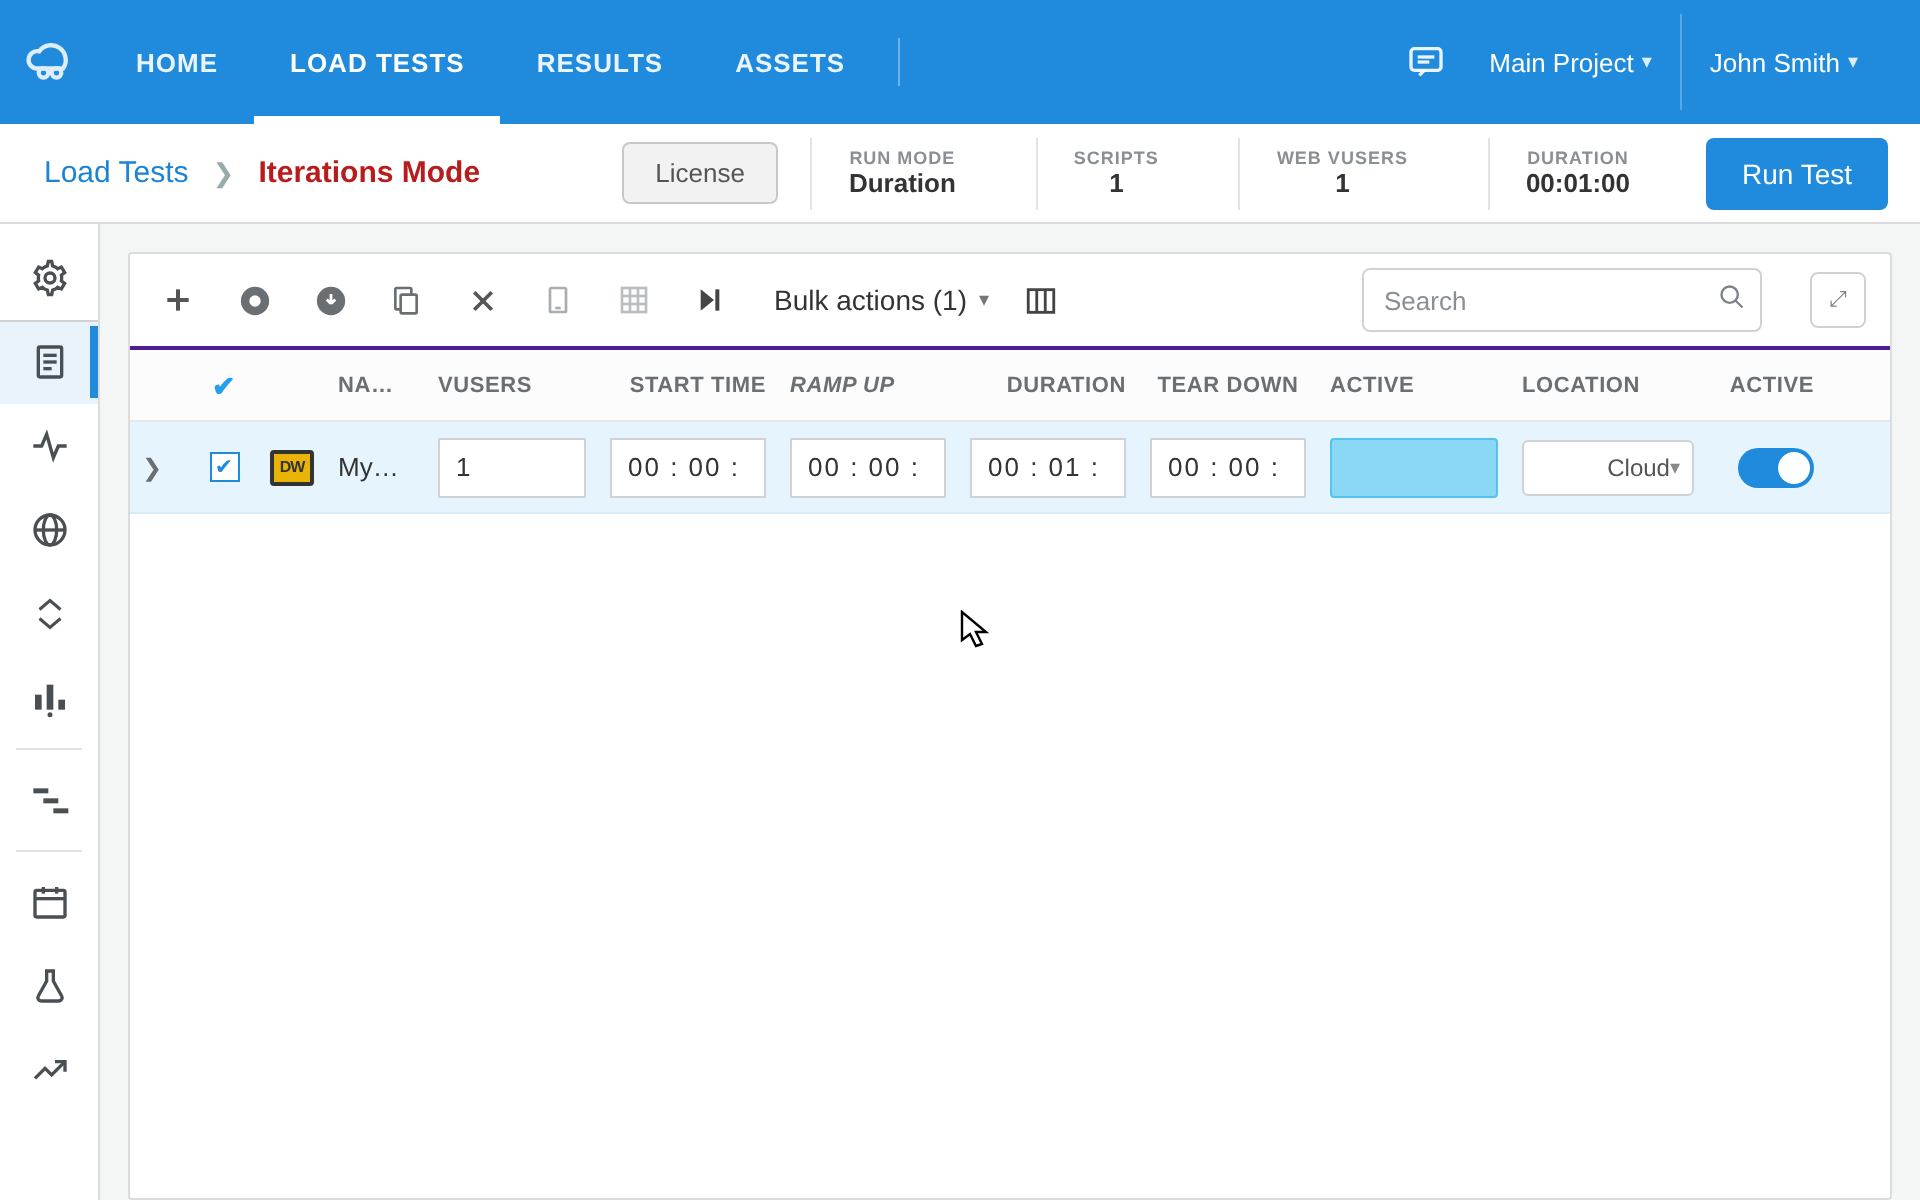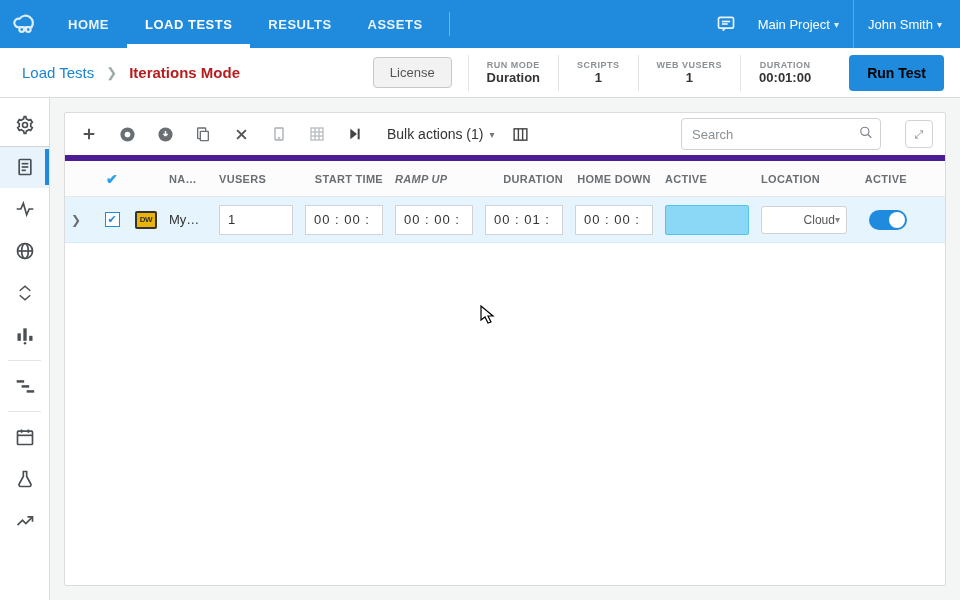--- a/index.html
+++ b/index.html
@@ -1,19 +1,19 @@
 <!DOCTYPE html>
 <html><head>
 <meta charset="utf-8">
 <style>
   * { box-sizing: border-box; margin: 0; padding: 0; }
   html, body { width: 960px; height: 600px; font-family: -apple-system, "Segoe UI", Arial, sans-serif; font-size: 13px; color: #333; background: #f4f5f5; overflow: hidden; }
 
   
-  .topnav { height: 48px; background: #208bdc; display: flex; align-items: center; color: #fff; padding: 0 4px 0 0; }
+  .topnav { height: 62px; background: #208bdc; display: flex; align-items: center; color: #fff; padding: 0 17px 0 0; }
   .logo-box { width: 50px; height: 48px; display: flex; align-items: center; justify-content: center; }
   .logo-box svg { opacity: 0.85; }
   .navlinks { display: flex; height: 100%; }
   .navlink { padding: 0 18px; display: flex; align-items: center; font-size: 13px; font-weight: 600; letter-spacing: 0.5px; color: rgba(255,255,255,0.9); cursor: pointer; position: relative; white-space: nowrap; }
   .navlink.sub { color: rgba(255,255,255,0.85); }
   .navlink.active { color: #fff; }
   .navlink.active::after { content: ""; position: absolute; left: 0; right: 0; bottom: 0; height: 4px; background: #fff; }
   .nav-divider { width: 1px; height: 24px; background: rgba(255,255,255,0.35); margin: 0 8px; align-self: center; }
   .nav-spacer { flex: 1; }
   .nav-icon-btn { width: 36px; height: 36px; display: flex; align-items: center; justify-content: center; border-radius: 4px; cursor: pointer; }
@@ -22,42 +22,42 @@
   .nav-drop .caret { font-size: 10px; opacity: 0.85; }
   .nav-drop + .nav-drop { border-left: 1px solid rgba(255,255,255,0.25); }
 
   
   .subheader { height: 50px; background: #fff; border-bottom: 1px solid #dcdcdc; display: flex; align-items: center; padding: 0 16px 0 22px; gap: 6px; }
   .crumb-link { color: #1b84d4; font-size: 15px; cursor: pointer; }
   .crumb-sep { color: #9aa; font-size: 13px; margin: 0 6px; }
   .crumb-current { font-size: 15px; font-weight: 700; color: #b91c1c; }
   .sub-spacer { flex: 1; }
   .license-btn { border: 1px solid #c8c8c8; background: #f2f2f2; color: #555; border-radius: 4px; padding: 7px 16px; cursor: pointer; font-size: 13px; margin-right: 10px; }
-  .stat-group { display: flex; height: 100%; align-items: center; }
+  .stat-group { display: flex; height: 100%; align-items: center; gap: 22px; }
   .stat { padding: 0 18px; text-align: center; border-left: 1px solid #e3e3e3; display:flex; flex-direction:column; justify-content:center; height:36px;}
   .stat:first-child { border-left: 1px solid #e3e3e3; }
   .stat .lbl { font-size: 9px; letter-spacing: 0.5px; color: #8a8f94; font-weight:600;}
   .stat .val { font-size: 13px; font-weight: 700; color: #333; }
-  .run-btn { background: #208bdc; color: #000000; border: none; border-radius: 4px; padding: 10px 18px; font-size: 14px; font-weight: 700; cursor: pointer; margin-left: 14px; }
+  .run-btn { background: #208bdc; color: #ffffff; border: none; border-radius: 4px; padding: 10px 18px; font-size: 14px; font-weight: 400; cursor: pointer; margin-left: 14px; }
 
   
   .body { display: flex; height: calc(600px - 48px - 50px); }
   .siderail { width: 50px; background: #fff; border-right: 1px solid #dcdcdc; display: flex; flex-direction: column; padding-top:6px; }
   .rail-item { height: 42px; display: flex; align-items: center; justify-content: center; cursor: pointer; position: relative; color:#555;}
   .rail-item.active { background: #e9f3fb; }
   .rail-item.active::before { content: ""; position: absolute; left:0; right:0; top:0; border-top:1px solid #d2d2d2;}
   .rail-item.active::after { content: ""; position: absolute; right: 0; top: 3px; bottom: 3px; width: 4px; background: #208bdc; }
   .rail-item svg, .rail-item .glyph { color: #4a4f54; }
   .rail-sep { height: 1px; background: #e3e3e3; margin: 4px 8px; }
 
   .content { flex: 1; padding: 14px; }
   .panel { background: #fff; border: 1px solid #dcdcdc; border-radius: 2px; height: 100%; display: flex; flex-direction: column; }
 
   
-  .toolbar { height: 48px; display: flex; align-items: center; padding: 0 12px; gap: 14px; border-bottom: 6px solid #4c1d95; }
+  .toolbar { height: 48px; display: flex; align-items: center; padding: 0 12px; gap: 14px; border-bottom: 2px solid #4c1d95; }
   .tb-icon { width: 24px; height: 24px; display: flex; align-items: center; justify-content: center; color: #6a6f74; cursor: pointer; font-size:17px;}
   .tb-icon.muted { color: #b6bbc0; }
   .bulk { display: flex; align-items: center; gap: 6px; font-size: 14px; color: #333; cursor: pointer; margin-left: 6px; }
   .bulk .caret { font-size: 10px; color: #777; }
   .tb-spacer { flex: 1; }
   .search-wrap { position: relative; }
   .search-input { width: 200px; height: 32px; border: 1px solid #cfd3d6; border-radius: 4px; padding: 0 32px 0 10px; font-size: 13px; color: #333; }
   .search-input::placeholder { color: #8a8f94; }
   .search-icon { position: absolute; right: 8px; top: 50%; transform: translateY(-50%); color: #7d828a; font-size: 14px; pointer-events:none;}
   .expand-btn { width: 28px; height: 28px; border: 1px solid #cfd3d6; border-radius: 4px; display: flex; align-items: center; justify-content: center; cursor: pointer; color: #7d828a; font-size: 11px; margin-left: 10px; }
@@ -313,21 +313,21 @@
         <div class="col c-exp"></div>
         <div class="col c-chk">
             <span class="chk-header">✔</span>
           </div>
         <div class="col c-icon"></div>
         <div class="col c-name">NA…</div>
         <div class="col c-vusers">VUSERS</div>
         <div class="col c-time" style="justify-content:flex-end;">START TIME</div>
         <div class="col c-time" style="justify-content:flex-start;font-style:italic;">RAMP UP</div>
         <div class="col c-time" style="justify-content:flex-end;">DURATION</div>
-        <div class="col c-time">HOME DOWN</div>
+        <div class="col c-time">TEAR DOWN</div>
         <div class="col c-prev">ACTIVE</div>
         <div class="col c-loc">LOCATION</div>
         <div class="col c-active">ACTIVE</div>
       </div>
 
       <div class="trow">
         <div class="col c-exp">
             <span class="expander">❯</span>
           </div>
         <div class="col c-chk">

